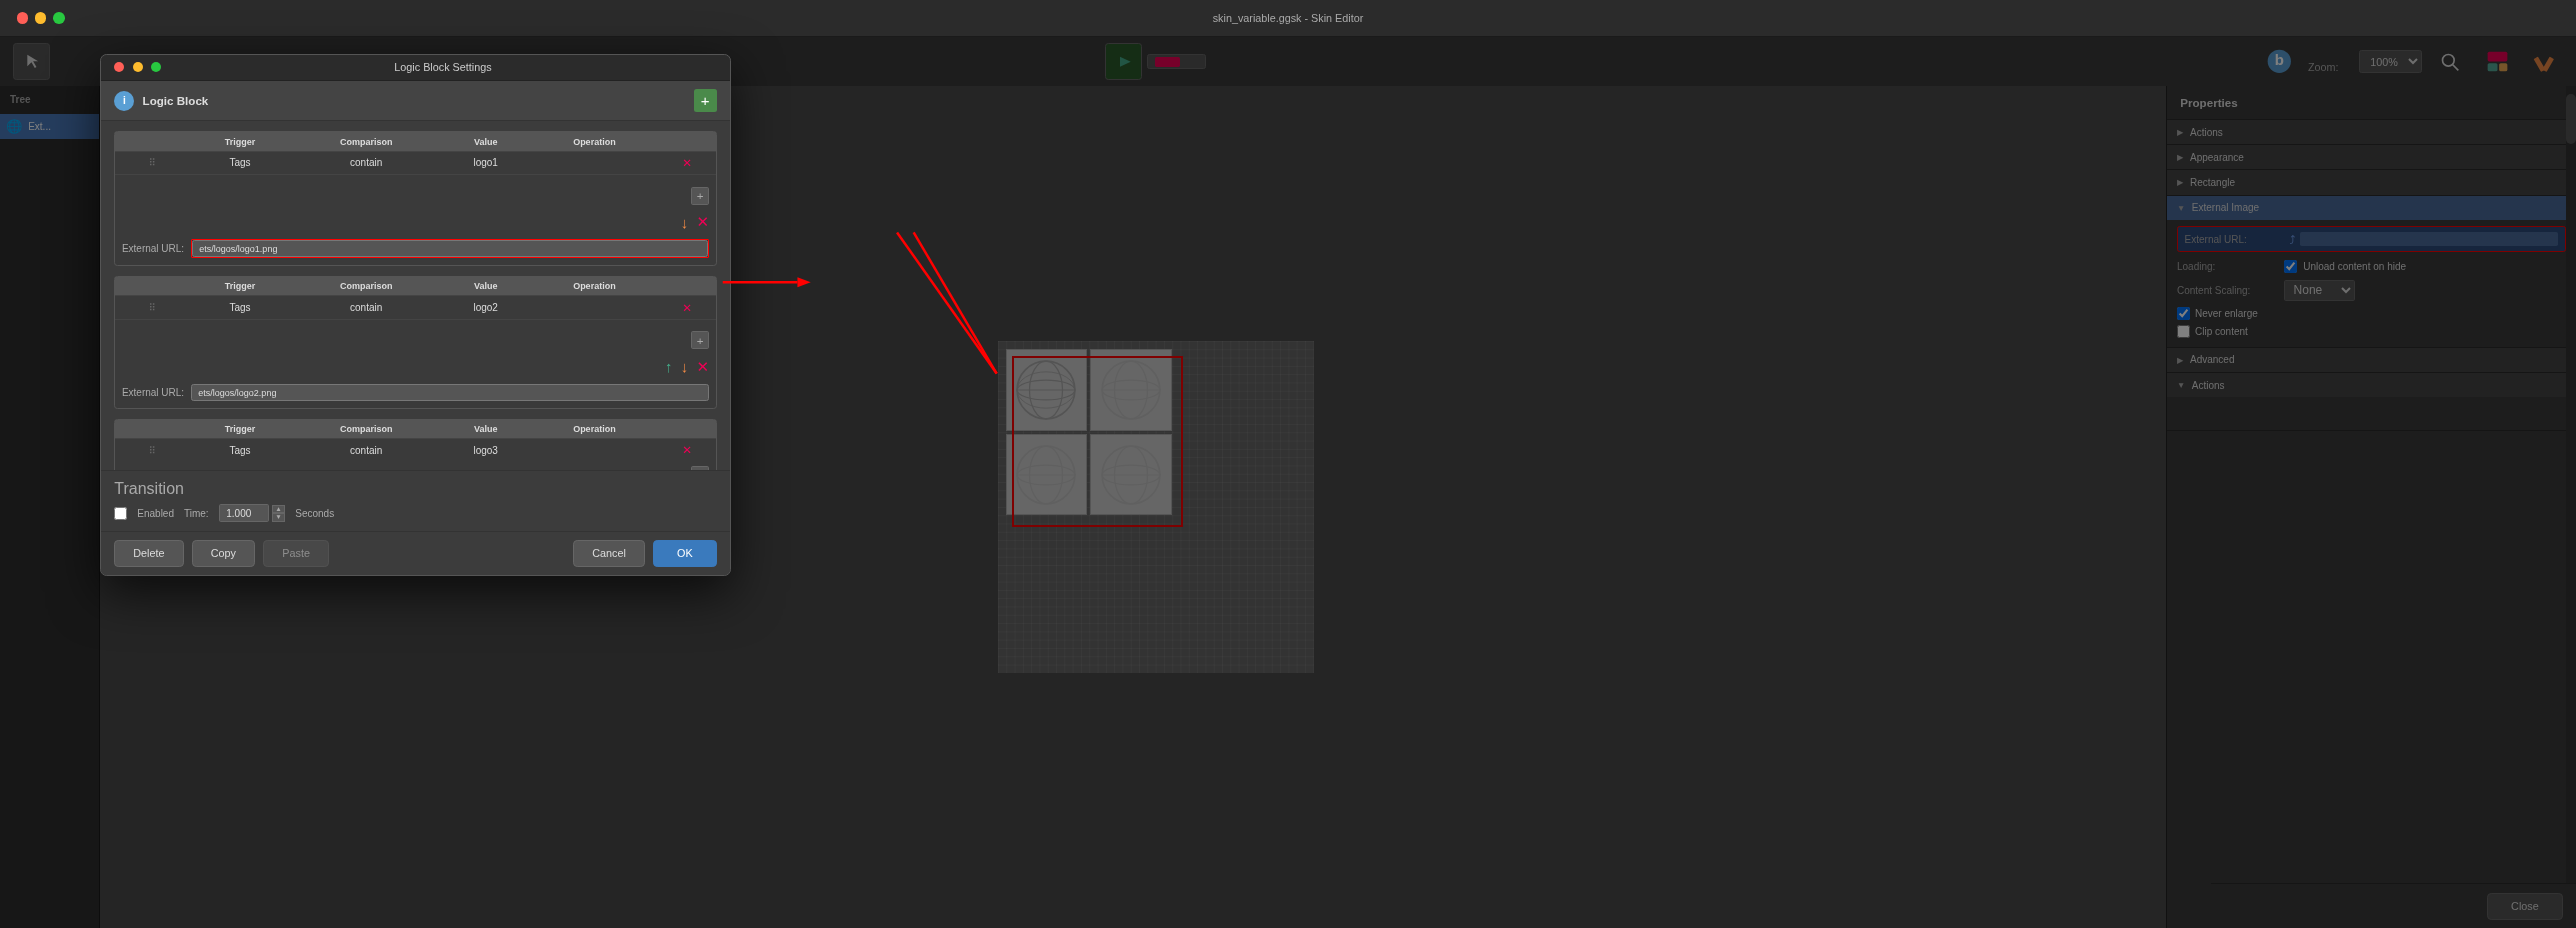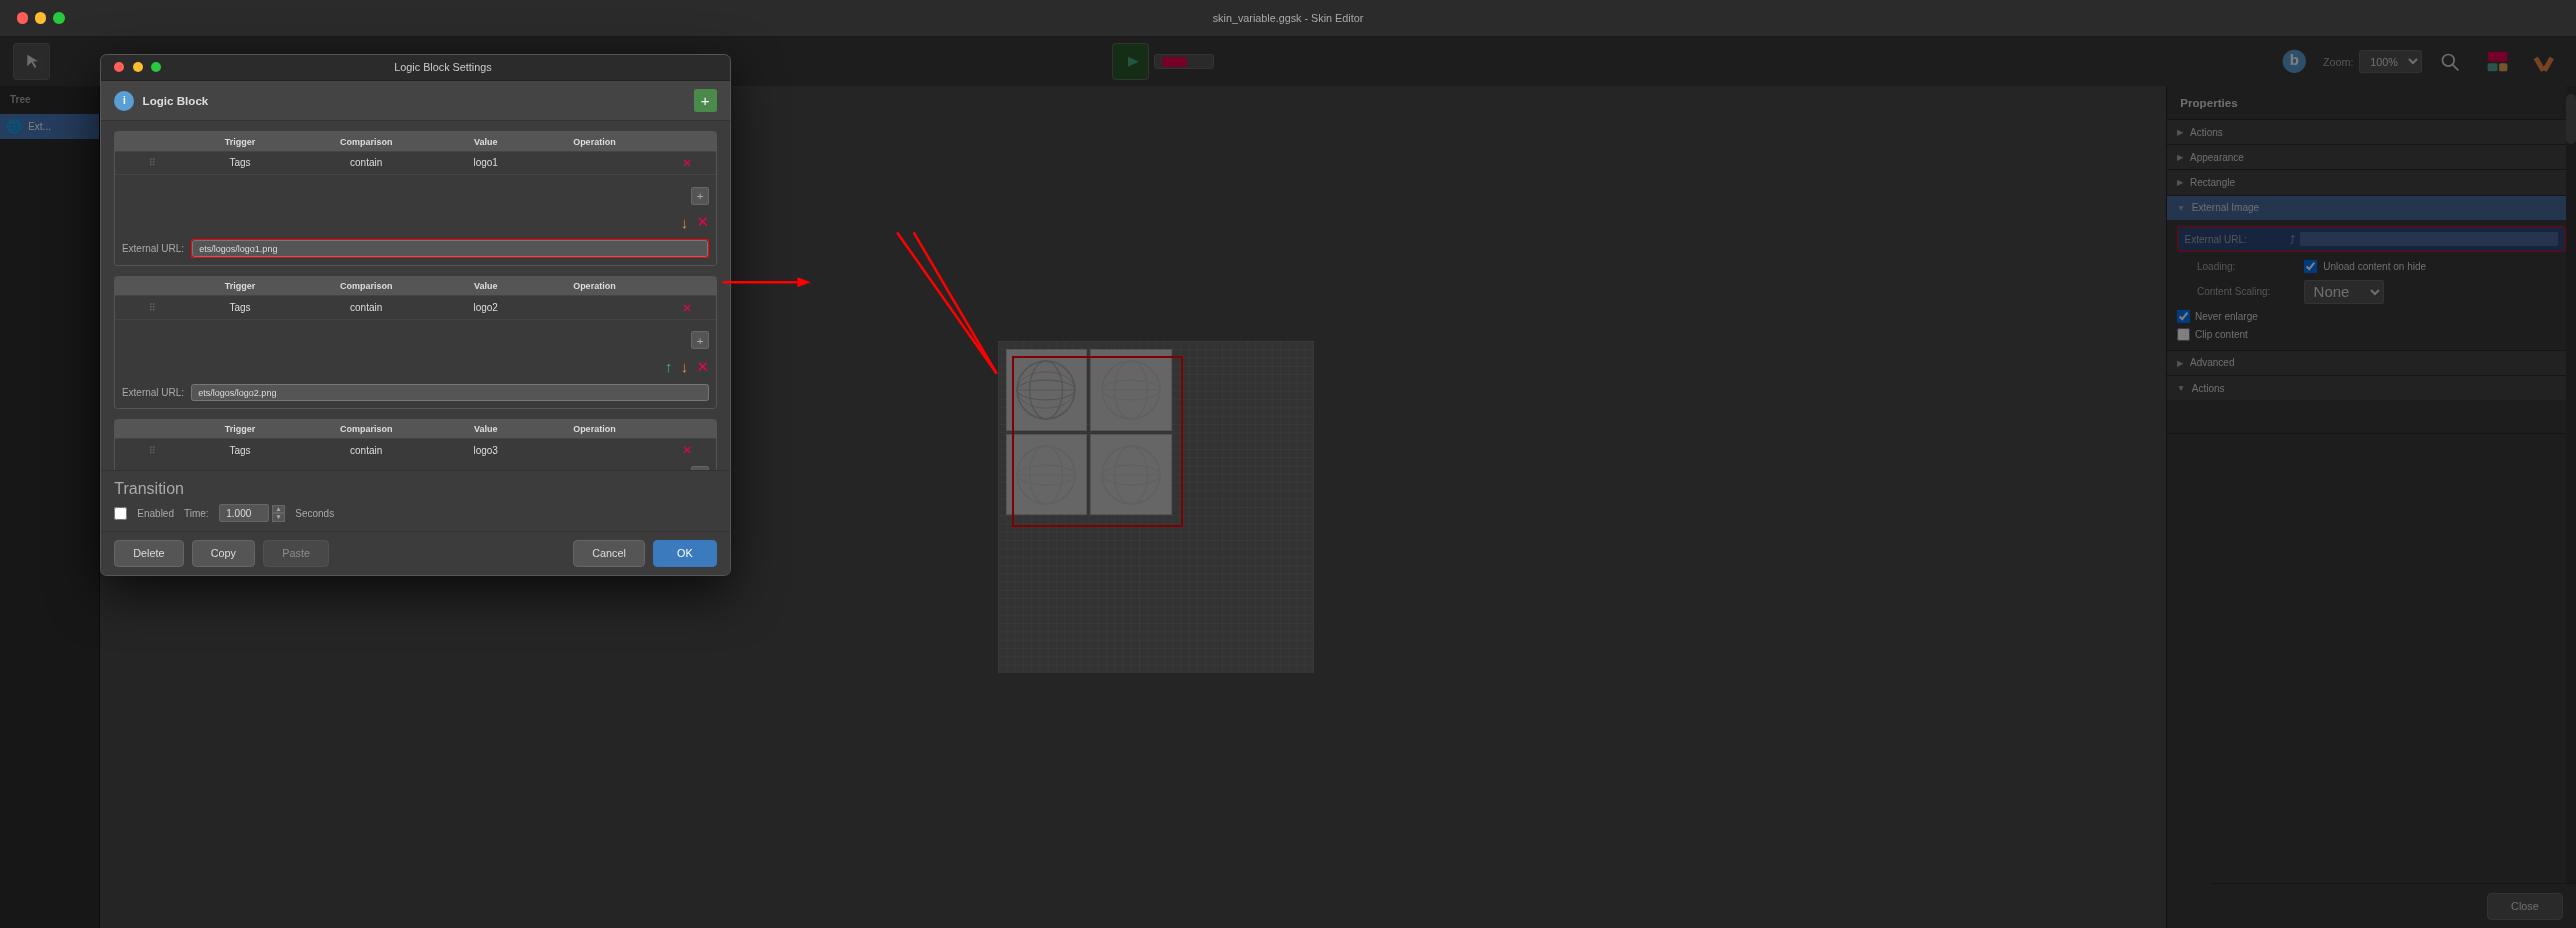--- a/index.html
+++ b/index.html
@@ -57,21 +57,21 @@
       background: #555;
       border: 0.8px solid #666;
       border-radius: 3.3px;
       display: flex; align-items: center; justify-content: center;
       cursor: pointer;
       color: #ddd;
       font-size: 13.3px;
     }
     .toolbar-spacer { flex: 1; }
     .zoom-section {
-      display: flex; align-items: center; gap: 5px;
+      display: flex; align-items: flex-end; gap: 20px;
     }
     .zoom-label { color: #aaa; font-size: 10.8px; }
     .zoom-select {
       background: #555; border: 0.8px solid #666; color: #ddd;
       padding: 3.3px 6.6px; border-radius: 2.5px; font-size: 10.8px;
     }
     .toolbar-icon-btn {
       width: 37px; height: 37px;
       display: flex; align-items: center; justify-content: center;
       cursor: pointer;
@@ -182,41 +182,40 @@
     .section-arrow { font-size: 8.3px; color: #aaa; }
     .section-title { font-size: 10px; color: #ddd; font-weight: 500; }
     .section-content {
       padding: 6.6px 10px;
       background: #3a3a3a;
     }
     .prop-row {
       display: flex; align-items: center;
       padding: 3.3px 0;
       gap: 6.6px;
-      margin-left: 20px;
     }
     .prop-label {
       color: #aaa;
       font-size: 10px;
       min-width: 100px;
     }
     .prop-value {
       color: #ddd;
       font-size: 10px;
     }
     .prop-input {
       background: #555; border: 0.8px solid #666;
       color: #ddd; padding: 1.7px 5px;
       border-radius: 1.7px; font-size: 9px;
       flex: 1;
     }
     .prop-select {
       background: #555; border: 0.8px solid #666;
       color: #ddd; padding: 1.7px 5px;
-      border-radius: 1.7px; font-size: 15px;
+      border-radius: 1.7px; font-size: 12px;
     }
     .checkbox-row {
       display: flex; align-items: center; gap: 5px;
       padding: 2.5px 0;
     }
     .checkbox-row input { margin: 0; }
     .checkbox-row label { color: #ddd; font-size: 10px; }
     .external-image-section {
       background: #3a3a3a;
       padding: 6.6px 10px;

